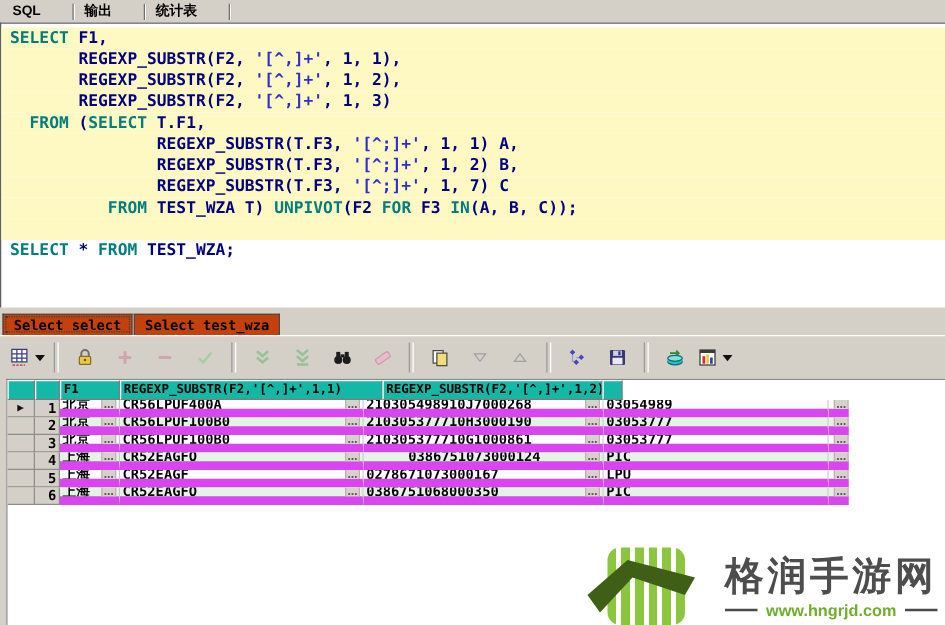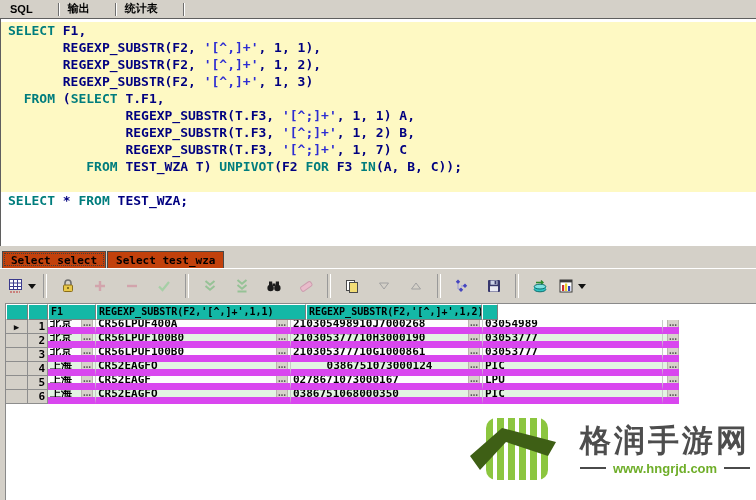--- a/index.html
+++ b/index.html
@@ -53,21 +53,21 @@
   .gr.even .cell.data{background:#e2f4e2;}
   .cell.gray{background:#d4d0c8;border-right:1px solid #8d8d8d;border-bottom:1px solid #8d8d8d;}
   .cell.num{justify-content:flex-end;}
   .cell.stub{border-right:none;}
   .ctext{flex:1;overflow:hidden;}
   .echip{flex:none;font:bold 8px/9px "DejaVu Sans",sans-serif;color:#5a5a5a;background:#d6d2ca;
          border:1px solid #b9b5ad;padding:0 1px;margin-left:2px;}
   .marker{font-size:9px;color:#101010;margin:0 auto;line-height:12px;}
 
   
-  .watermark{position:absolute;right:6px;bottom:20px;display:flex;align-items:center;gap:32px;}
+  .watermark{position:absolute;right:6px;bottom:0;display:flex;align-items:center;gap:32px;}
   .wm-logo{position:relative;width:62px;height:62px;flex:none;}
   .wm-stripes{position:absolute;inset:0;border-radius:10px;overflow:hidden;
               background:repeating-linear-gradient(90deg,#8cc63f 0 7px,#ffffff 7px 11px);}
   .wm-roof{position:absolute;left:-18px;top:2px;}
   .wm-title{font:bold 31px/36px "Liberation Sans",sans-serif;color:#4d4d4d;letter-spacing:3px;}
   .wm-urlrow{display:flex;align-items:center;margin-top:2px;}
   .wm-line{flex:1;height:2px;background:#4a4a4a;}
   .wm-url{font:bold 13px "Liberation Sans",sans-serif;color:#6fae29;margin:0 7px;white-space:nowrap;}
 </style>
 </head>

